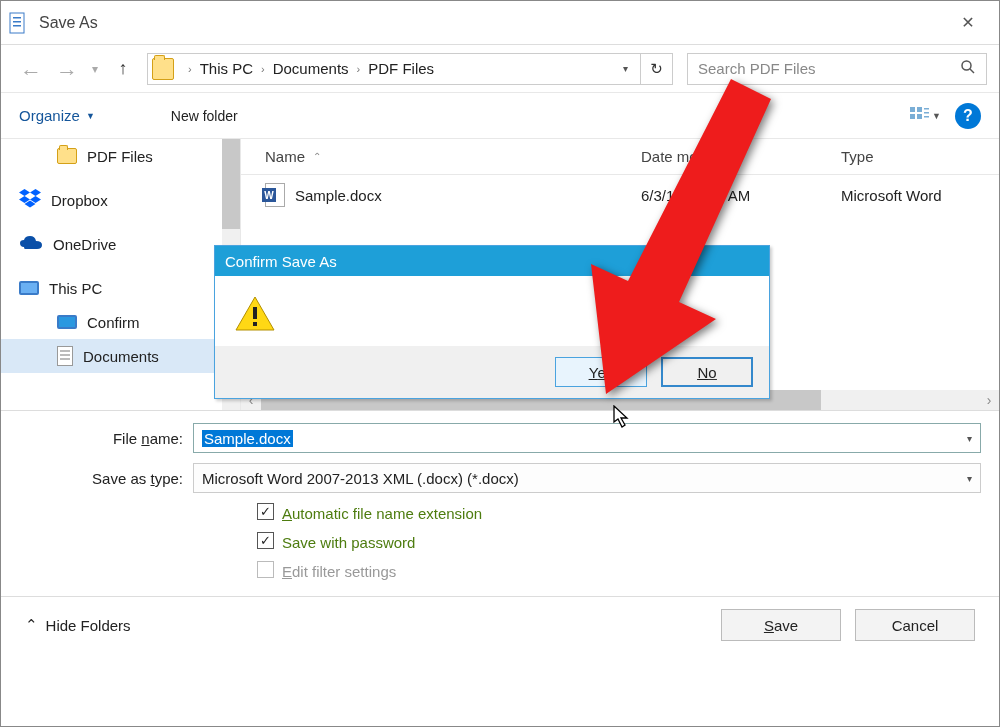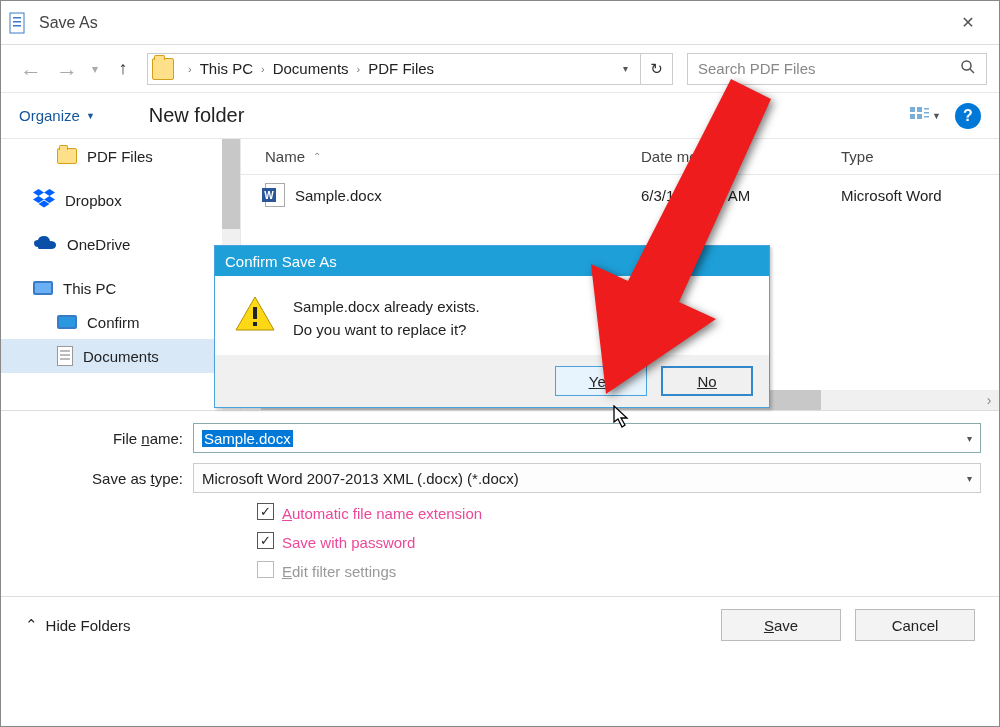--- a/index.html
+++ b/index.html
@@ -31,30 +31,30 @@
   .addr .chev { margin:0 6px; color:#777; font-size:11px;}
   .addr .tail { flex:1;}
   .addr .dd { color:#555; font-size:10px; margin:0 8px;}
   .refresh { width:32px; height:32px; border:1px solid #ccc; border-left:0; display:flex; align-items:center; justify-content:center; font-size:15px; color:#333;}
   .search { width:300px; height:32px; border:1px solid #ccc; margin-left:14px; display:flex; align-items:center; padding:0 10px; color:#888; font-size:15px;}
   .search .sicon { margin-left:auto; color:#555;}
   
   .toolbar { height:46px; display:flex; align-items:center; padding:0 18px; border-bottom:1px solid #e8e8e8;}
   .toolbar .org { color:#15569b; font-size:15px; display:flex; align-items:center;}
   .toolbar .org .dd { font-size:9px; margin-left:6px;}
-  .toolbar .nf { color:#222; font-size:20px; margin-left:54px;}
+  .toolbar .nf { color:#222; font-size:14px; margin-left:76px;}
   .toolbar .right { margin-left:auto; display:flex; align-items:center; gap:14px;}
   .view-icon { display:flex; align-items:center; gap:2px; color:#555;}
   .help-icon { width:26px; height:26px; border-radius:50%; background:#0078d7; color:#fff; display:flex; align-items:center; justify-content:center; font-weight:bold; font-size:16px;}
   
   .main { position:relative; height:272px; display:flex; border-bottom:1px solid #ddd;}
   .sidebar { width:240px; border-right:1px solid #e8e8e8; overflow:hidden; position:relative; background:#fff;}
   .side-scroll { position:absolute; right:0; top:0; width:18px; height:100%; background:#f0f0f0;}
   .side-scroll .thumb { position:absolute; top:0; left:0; width:100%; height:90px; background:#c8c8c8;}
-  .nav-item { height:34px; display:flex; align-items:center; padding-left:32px; font-size:15px; gap:10px;}
+  .nav-item { height:34px; display:flex; align-items:center; padding-left:18px; font-size:15px; gap:10px;}
   .nav-item.indent { padding-left:56px;}
   .nav-item.sel { background:#d9e8f7;}
   .icon-folder { width:20px; height:16px; background:#ffe08a; border:1px solid #d4a017; border-radius:2px; position:relative;}
   .icon-folder::before { content:""; position:absolute; top:-4px; left:1px; width:7px; height:4px; background:#ffe08a; border:1px solid #d4a017; border-bottom:0; border-radius:2px 2px 0 0;}
   .icon-monitor { width:20px; height:14px; border:2px solid #3a7bc8; background:#6ab0f3; border-radius:2px;}
   .icon-doc { width:16px; height:20px; border:1px solid #999; background:#fff; position:relative;}
   .icon-doc::after { content:""; position:absolute; left:2px; top:3px; right:2px; height:2px; box-shadow:0 0 0 #bbb, 0 4px 0 #bbb, 0 8px 0 #bbb; background:#bbb;}
   .content { flex:1; position:relative; background:#fff;}
   .colhead { height:36px; border-bottom:1px solid #e8e8e8; display:flex; align-items:center; font-size:15px; color:#444;}
   .colhead .c-name { width:400px; padding-left:24px; display:flex; align-items:center; gap:8px;}
@@ -75,21 +75,21 @@
   .form-row { display:flex; align-items:center; margin-bottom:10px;}
   .form-row label { width:174px; text-align:right; padding-right:10px; font-size:15px;}
   .form-row label .ul { text-decoration:underline;}
   .fn-field { flex:1; height:30px; border:1px solid #8aa; background:#fff; position:relative; padding:0 8px; font-size:15px; display:flex; align-items:center;}
   .fn-field .sel { background:#0078d7; color:#fff; padding:0 2px;}
   .fn-field .dd { margin-left:auto; font-size:10px; color:#555;}
   .st-field { flex:1; height:30px; border:1px solid #ccc; background:#fdfdfd; padding:0 8px; font-size:15px; display:flex; align-items:center;}
   .st-field .dd { margin-left:auto; font-size:10px; color:#555;}
   .chk-row { display:flex; align-items:flex-start; margin-top:8px; padding-left:238px; font-size:15px;}
   .chk { width:17px; height:17px; border:1px solid #555; background:#fff; display:flex; align-items:center; justify-content:center; margin-right:8px; flex-shrink:0; font-size:13px;}
-  .chk-row .lbl { color:#ec4899; max-width:220px; line-height:1.4;}
+  .chk-row .lbl { color:#4d7c0f; max-width:220px; line-height:1.4;}
   .chk-row.dis .lbl { color:#999;}
   .chk-row.dis .chk { border-color:#bbb;}
   
   .footer { height:56px; display:flex; align-items:center; padding:0 24px;}
   .hide-f { display:flex; align-items:center; gap:8px; font-size:15px;}
   .footer .spacer { flex:1;}
   .btn { width:120px; height:32px; border:1px solid #bbb; background:#f3f3f3; display:flex; align-items:center; justify-content:center; font-size:15px; margin-left:14px;}
   
   .dialog { position:absolute; left:213px; top:244px; width:556px; background:#fff; border:1px solid #4aa3df; box-shadow:2px 2px 3px rgba(0,0,0,0.2); z-index:10;}
   .dlg-title { background:#1e9fd8; color:#fff; height:30px; display:flex; align-items:center; padding:0 10px; font-size:15px;}
@@ -285,24 +285,20 @@
 <div class="dialog">
   <div class="dlg-title">Confirm Save As</div>
   <div class="dlg-body">
     <div class="warn-icon">
       <svg width="40" height="36" viewBox="0 0 40 36">
           <polygon points="20,1 39,34 1,34" fill="#ffd815" stroke="#b38f00" stroke-width="1"></polygon>
           <rect x="18" y="11" width="4" height="12" fill="#222"></rect>
           <rect x="18" y="26" width="4" height="4" fill="#222"></rect>
         </svg>
     </div>
-    <div class="msg">
-      <div>Sample.docx already exists.</div>
-      <div>Do you want to replace it?</div>
-    </div>
   </div>
   <div class="dlg-foot">
     <div class="dlg-btn">
         <span><span style="text-decoration:underline;">Y</span><span>es</span></span>
       </div>
     <div class="dlg-btn no">
         <span><span style="text-decoration:underline;">N</span><span>o</span></span>
       </div>
   </div>
 </div>

